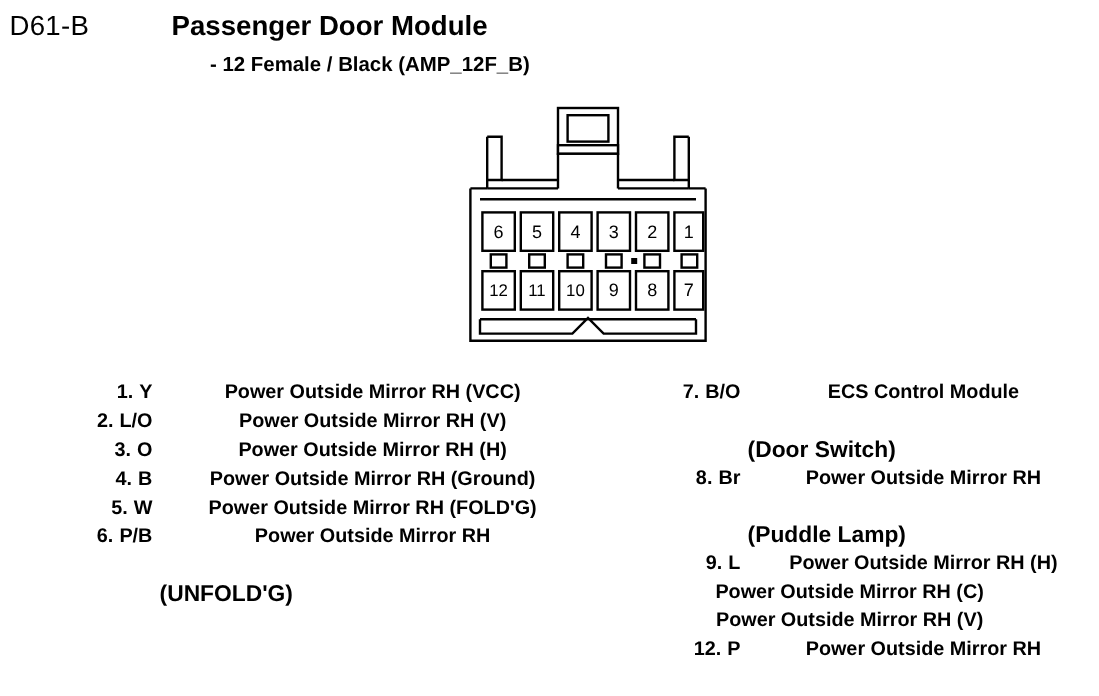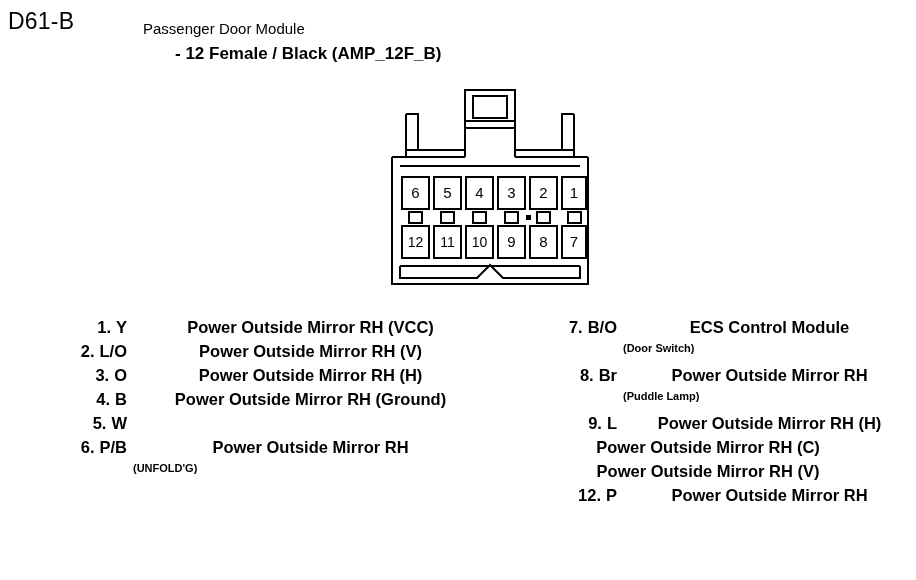--- a/index.html
+++ b/index.html
@@ -24,24 +24,23 @@
     top: 8px;
     font-size: 23px;
     font-weight: 400;
     letter-spacing: 0.2px;
     white-space: nowrap;
   }
   #header-title {
     position: absolute;
     left: 143px;
     top: 8px;
-    font-size: 15px;
-    font-weight: 400;
-    white-space: nowrap;
-    margin-top: 12px;
+    font-size: 23px;
+    font-weight: 700;
+    white-space: nowrap;
   }
   #header-subtitle {
     position: absolute;
     left: 143px;
     top: 44px;
     font-size: 17px;
     font-weight: bold;
     white-space: nowrap;
     margin-left: 32px;
   }
@@ -123,23 +122,24 @@
   #pin-list-left .pin-label-inner,
   #pin-list-right .pin-label-inner {
     justify-content: flex-start;
   }
   .pin-desc {
     flex: 1 1 auto;
     text-align: center;
   }
   .pin-cont {
     height: 24px;
-    font-size: 11px;
+    font-size: 19px;
     font-weight: bold;
     white-space: nowrap;
+    margin-top: 23px;
   }
   #pin-list-left  .pin-cont { padding-left: 125px; }
   #pin-list-right .pin-cont { padding-left: 123px; }
 </style>
 </head>
 <body>
 
 <div id="header-connector-id">D61-B</div>
 
 <div id="header-title">Passenger Door Module</div>
@@ -253,20 +253,21 @@
     <span class="pin-desc">Power Outside Mirror RH (Ground)</span>
   </div>
 
   <div class="pin-row">
     <span class="pin-label">
       <span class="pin-label-inner">
         <span class="pin-num">5.</span>
         <span class="pin-color">W</span>
       </span>
     </span>
+    <span class="pin-desc">Power Outside Mirror RH (FOLD'G)</span>
   </div>
 
   <div class="pin-row">
     <span class="pin-label">
       <span class="pin-label-inner">
         <span class="pin-num">6.</span>
         <span class="pin-color">P/B</span>
       </span>
     </span>
     <span class="pin-desc">Power Outside Mirror RH</span>

